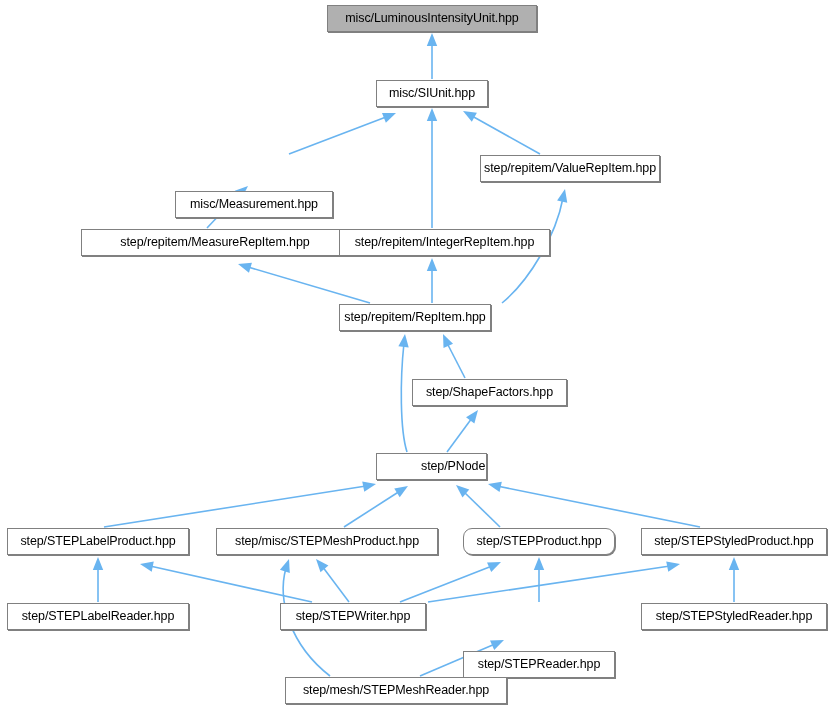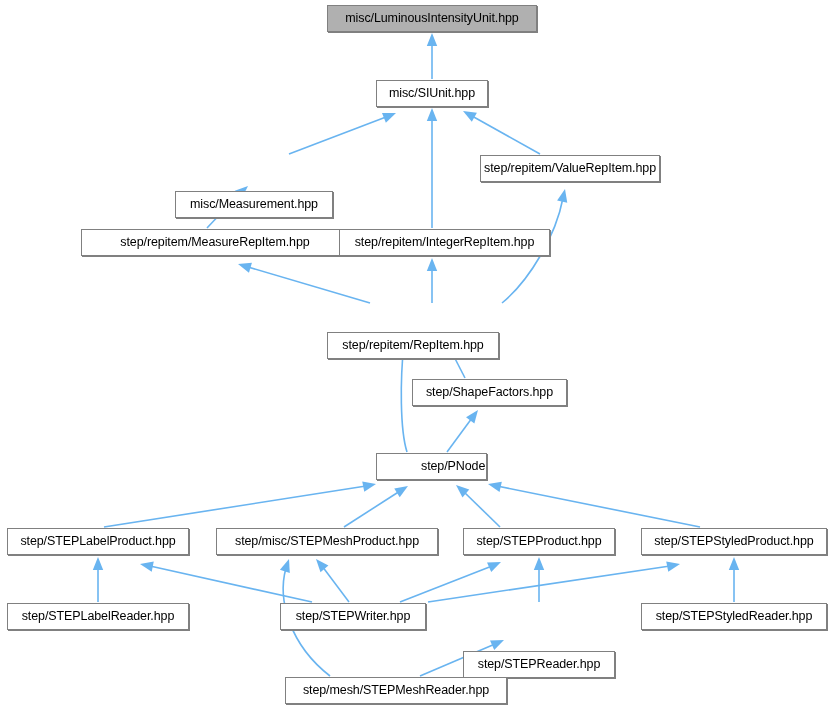--- a/index.html
+++ b/index.html
@@ -146,26 +146,26 @@
         <polygon points="504,640 494.2323698914146,650.0316201115202 490.00852984445874,640.5279800058695" fill="#69b4f0"></polygon>
       </g>
     </svg>
   <div id="nodes">
       <div class="node current" style="left: 327px; top: 5px; width: 210px;">misc/LuminousIntensityUnit.hpp</div>
       <div class="node" style="left: 376px; top: 80px; width: 112px;">misc/SIUnit.hpp</div>
       <div class="node" style="left: 175px; top: 155px; width: 158px; margin-top: 36px;">misc/Measurement.hpp</div>
       <div class="node" style="left: 480px; top: 155px; width: 180px;">step/repitem/ValueRepItem.hpp</div>
       <div class="node" style="left: 81px; top: 229px; width: 268px; text-align: center;">step/repitem/MeasureRepItem.hpp</div>
       <div class="node" style="left: 327px; top: 229px; width: 211px; margin-left: 12px;">step/repitem/IntegerRepItem.hpp</div>
-      <div class="node" style="left: 327px; top: 304px; width: 172px; margin-top: 28px;">step/repitem/RepItem.hpp</div>
+      <div class="node" style="left: 339px; top: 304px; width: 152px;">step/repitem/RepItem.hpp</div>
       <div class="node" style="left: 412px; top: 379px; width: 155px;">step/ShapeFactors.hpp</div>
       <div class="node" style="left: 376px; top: 453px; width: 111px; padding-left: 44px;">step/PNode.hpp</div>
       <div class="node" style="left: 7px; top: 528px; width: 182px;">step/STEPLabelProduct.hpp</div>
       <div class="node" style="left: 216px; top: 528px; width: 222px;">step/misc/STEPMeshProduct.hpp</div>
-      <div class="node" style="left: 463px; top: 528px; width: 152px;">step/STEPProduct.hpp</div>
+      <div class="node" style="left: 463px; top: 528px; width: 152px; border-radius: 9px;">step/STEPProduct.hpp</div>
       <div class="node" style="left: 641px; top: 528px; width: 186px;">step/STEPStyledProduct.hpp</div>
       <div class="node" style="left: 7px; top: 603px; width: 182px;">step/STEPLabelReader.hpp</div>
       <div class="node" style="left: 280px; top: 603px; width: 146px;">step/STEPWriter.hpp</div>
       <div class="node" style="left: 463px; top: 603px; width: 152px; margin-top: 48px;">step/STEPReader.hpp</div>
       <div class="node" style="left: 641px; top: 603px; width: 186px;">step/STEPStyledReader.hpp</div>
       <div class="node" style="left: 285px; top: 677px; width: 222px;">step/mesh/STEPMeshReader.hpp</div>
     </div>
 </div>
 
 </body></html>

